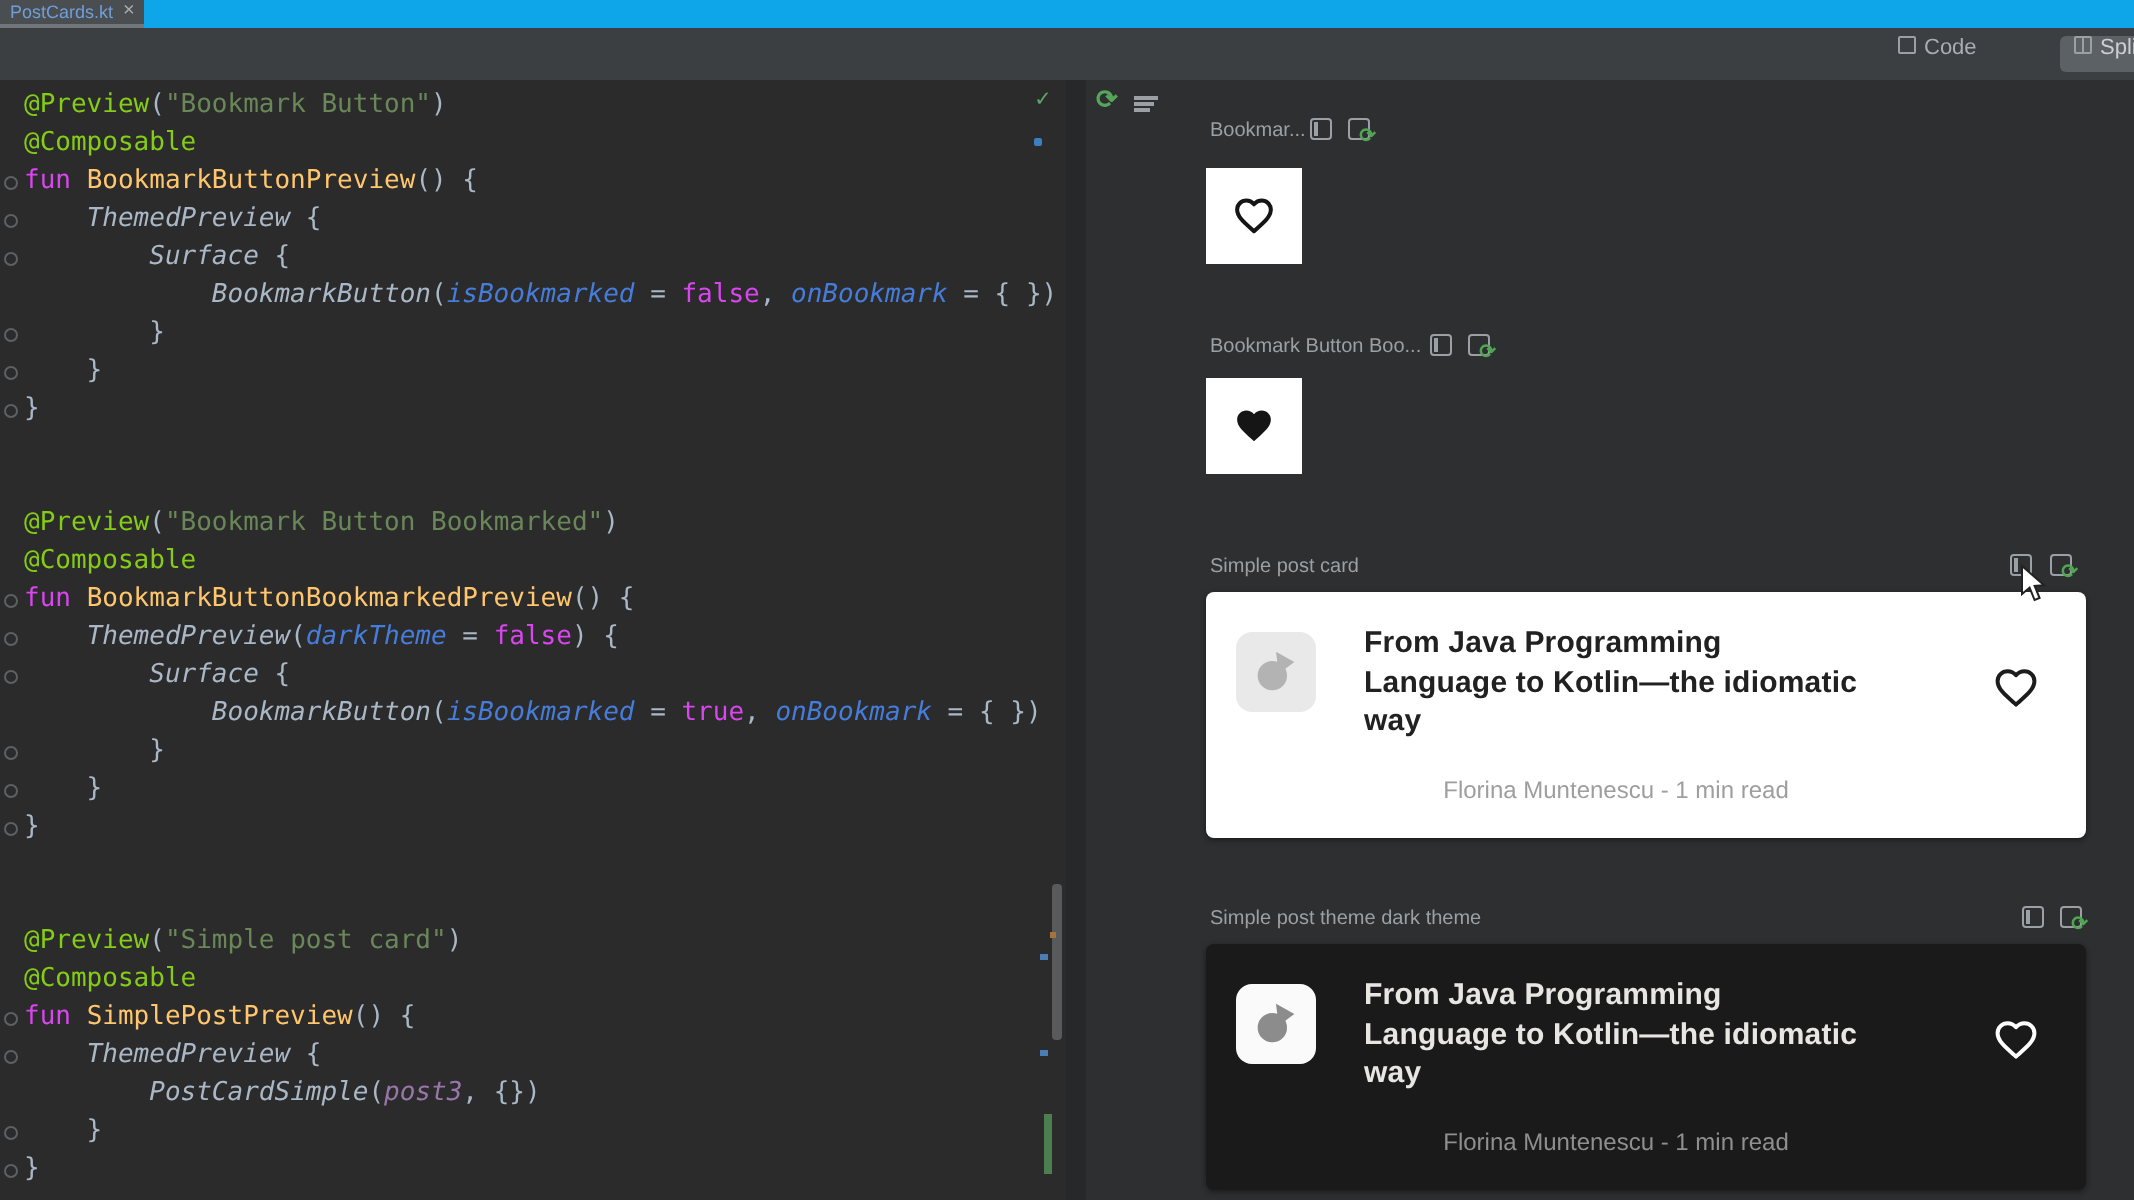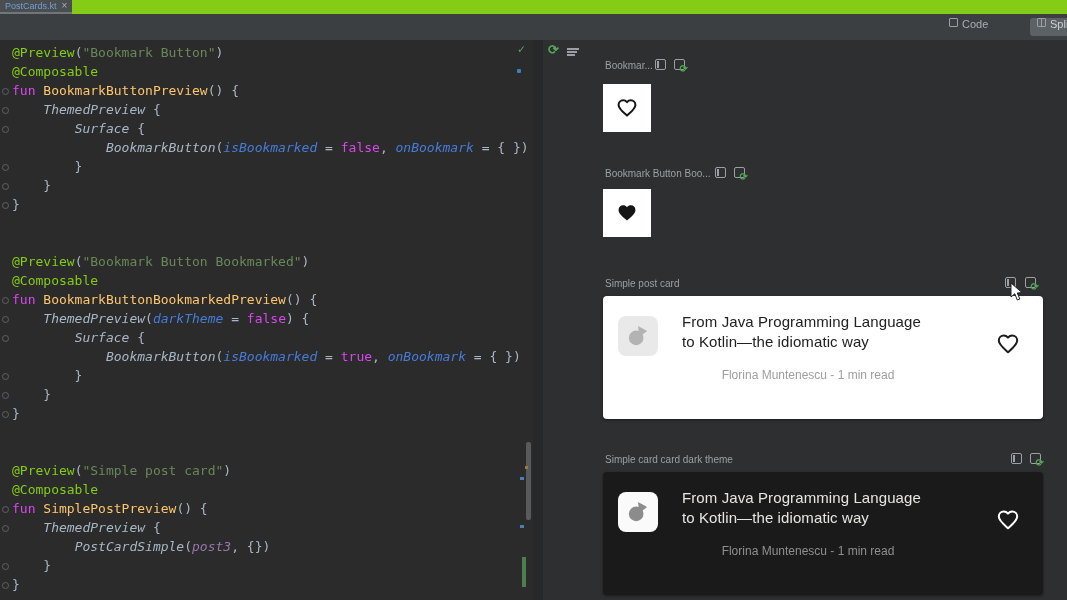--- a/index.html
+++ b/index.html
@@ -1,21 +1,21 @@
 <!DOCTYPE html>
 <html><head>
 <meta charset="utf-8">
 <style>
   * { margin:0; padding:0; box-sizing:border-box; }
   html,body { width:1067px; height:600px; overflow:hidden; background:#2b2b2b;
               font-family:"Liberation Sans", sans-serif; }
   .app { position:relative; width:1067px; height:600px; background:#3c3f41; overflow:hidden; }
 
   
-  .tabbar { position:absolute; left:0; top:0; width:1067px; height:14px; background:#84cc16; }
+  .tabbar { position:absolute; left:0; top:0; width:1067px; height:14px; background:#0ea5e9; }
   .tab { position:absolute; left:0; top:0; height:14px; padding:0 5px; background:#4a4e50;
          border-bottom:2px solid #70767a; display:flex; align-items:center; gap:5px; cursor:default; }
   .tab-label { font-size:9px; color:#6f9fd8; }
   .tab-close { font-size:10px; color:#a8adb2; line-height:10px; }
 
   
   .toolbar { position:absolute; left:0; top:14px; width:1067px; height:26px; background:#3c3f41; }
   .mode-btn { position:absolute; top:4px; height:18px; display:flex; align-items:flex-start; gap:4px;
               padding:0 7px; border-radius:3px; color:#a7adb3; font-size:11px; }
   .mode-btn.sel { background:#5c6165; color:#ccd0d3; }
@@ -71,21 +71,21 @@
   .card { position:absolute; left:60px; width:440px; height:123px; border-radius:4px;
           box-shadow:0 1px 3px rgba(0,0,0,.45); cursor:pointer; }
   .card.light { background:#ffffff; }
   .card.dark  { background:#1a1a1a; }
   .thumb { position:absolute; left:15px; top:20px; width:40px; height:40px; border-radius:8px;
            display:flex; align-items:center; justify-content:center; }
   .card.light .thumb { background:#e9e9e9; color:#b3b3b3; }
   .card.dark  .thumb { background:#fafafa; color:#8c8c8c; }
   .thumb svg { width:22px; height:22px; }
   .card-text { position:absolute; left:79px; top:16px; width:252px; }
-  .card-title { font-size:15px; line-height:19.5px; font-weight:400; letter-spacing:.1px; }
+  .card-title { font-size:15px; line-height:19.5px; font-weight:700; letter-spacing:.1px; }
   .card.light .card-title { color:#212121; } .card.dark .card-title { color:#e7e6e3; }
   .card-byline { margin-top:17px; font-size:12px;text-align:center; }
   .card.light .card-byline { color:#9e9e9e; } .card.dark .card-byline { color:#8f8f8f; }
   .card-heart { position:absolute; right:22px; top:36px; width:26px; height:24px; }
   .card.light .card-heart { color:#1c1c1c; } .card.dark .card-heart { color:#ffffff; }
 
   .cursor { position:absolute; left:467px; top:242px; pointer-events:none; }
 </style>
 </head>
 <body>
@@ -199,21 +199,21 @@
         </div>
         <div class="card-text">
           <div class="card-title">From Java Programming Language to Kotlin—the idiomatic way</div>
           <div class="card-byline">Florina Muntenescu - 1 min read</div>
         </div>
         <svg class="card-heart" viewBox="0 0 24 24">
           <path d="M12 20.3l-1.2-1.1C6 15 2.8 12.1 2.8 8.6c0-2.8 2.2-5 5-5 1.6 0 3.1.7 4.2 2 1.1-1.3 2.6-2 4.2-2 2.8 0 5 2.2 5 5 0 3.5-3.2 6.4-8 10.6L12 20.3z" fill="none" stroke="currentColor" stroke-width="2" stroke-linejoin="round"></path>
         </svg>
       </div>
 
-      <div class="pv-label" style="left:62px; top:414px;">Simple card card dark theme</div>
+      <div class="pv-label" style="left:62px; top:414px;">Simple post theme dark theme</div>
       <span class="pin-ico" style="left:468px; top:413px;"></span>
       <span class="run-ico" style="left:487px; top:413px;">
           <i>⟳</i>
         </span>
       <div class="card dark" style="top:432px;">
         <div class="thumb">
           <svg viewBox="0 0 24 24">
             <circle cx="10" cy="14" r="8" fill="currentColor"></circle>
               <path d="M12 1 L22 6.5 L13.5 13 Z" fill="currentColor"></path>
           </svg>

